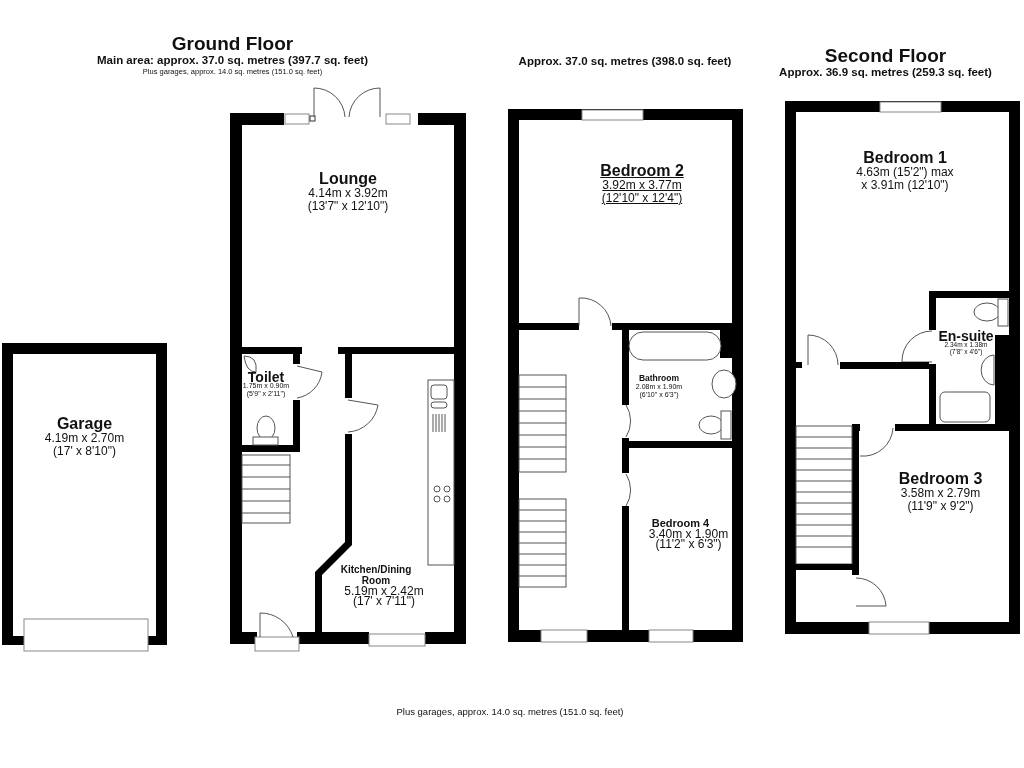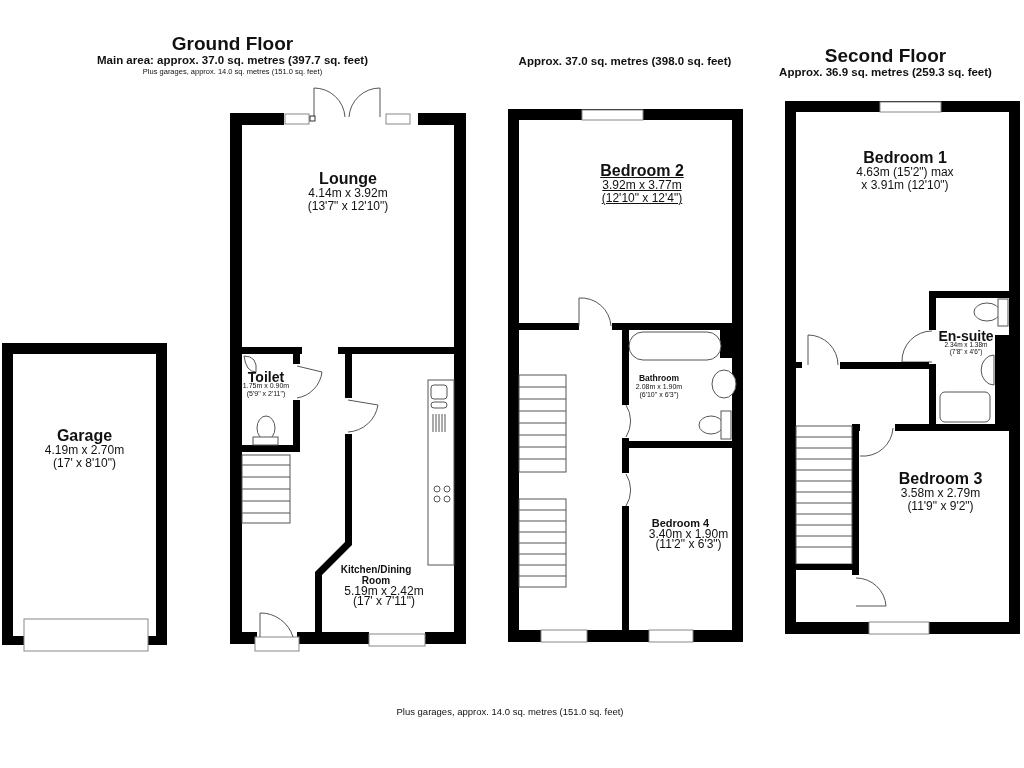--- a/index.html
+++ b/index.html
@@ -183,21 +183,21 @@
   <div class="room-dim-xs">(5'9" x 2'11")</div>
 </div>
 
 <div class="abs ctr" style="left:322px;top:564px;width:108px;">
   <div class="room-name-s">Kitchen/Dining</div>
   <div class="room-name-s">Room</div>
   <div class="room-dim-s">5.19m x 2.42m</div>
   <div class="room-dim-s">(17' x 7'11")</div>
 </div>
 
-<div class="abs ctr" style="left:13px;top:416px;width:143px;margin-top:12px;">
+<div class="abs ctr" style="left:13px;top:416px;width:143px;">
   <div class="room-name">Garage</div>
   <div class="room-dim">4.19m x 2.70m</div>
   <div class="room-dim">(17' x 8'10")</div>
 </div>
 
 <div class="abs ctr" style="left:567px;top:163px;width:150px;text-decoration:underline;">
   <div class="room-name">Bedroom 2</div>
   <div class="room-dim">3.92m x 3.77m</div>
   <div class="room-dim">(12'10" x 12'4")</div>
 </div>

